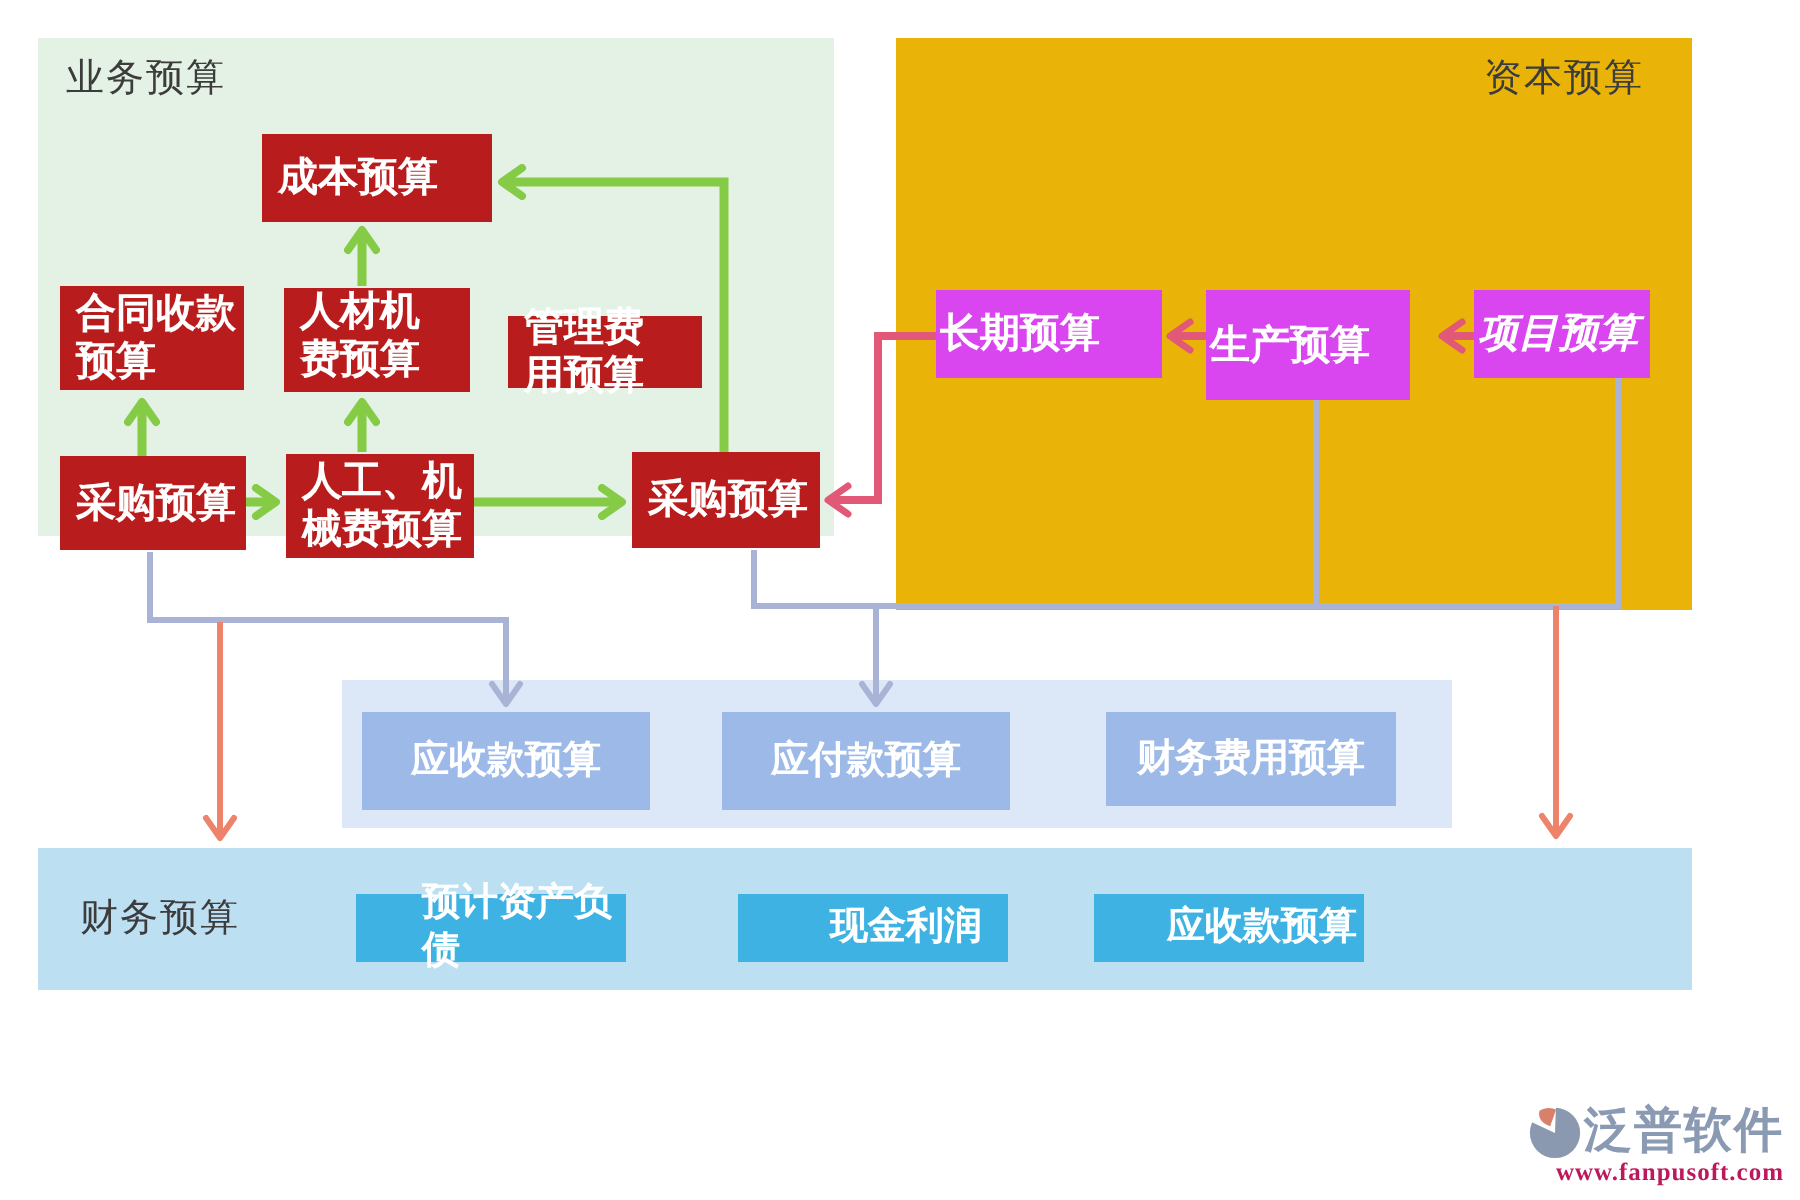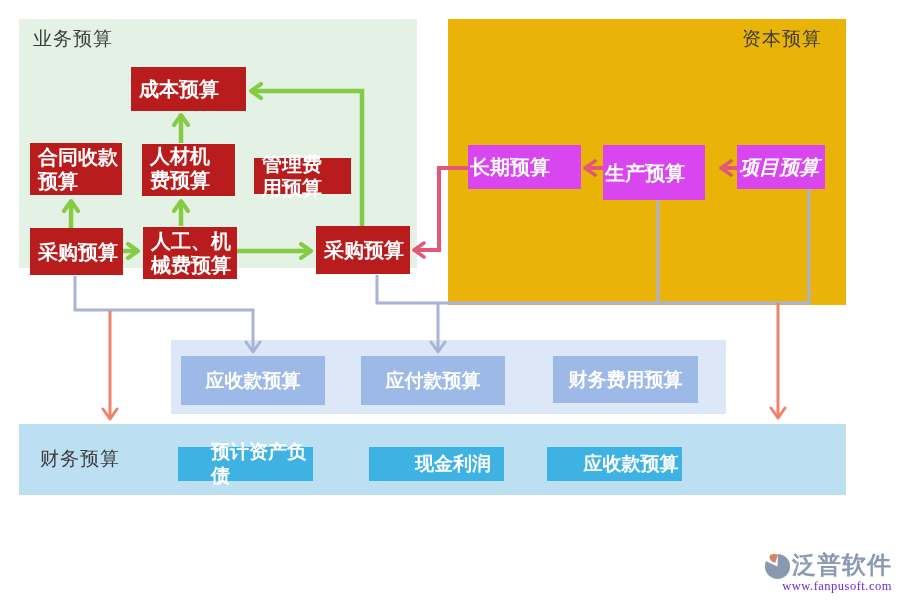--- a/index.html
+++ b/index.html
@@ -37,21 +37,21 @@
   .n-financefee{left:553px;top:356px;width:145px;height:47px;}
   .n-balance{left:178px;top:447px;width:135px;height:34px;}
   .n-cashprofit{left:369px;top:447px;width:135px;height:34px;}
   .n-cashflow{left:547px;top:447px;width:135px;height:34px;}
   #connectors{position:absolute;left:0;top:0;width:900px;height:600px;pointer-events:none;}
   
   .logo{position:absolute;right:8px;top:549px;width:150px;height:46px;}
   .logo-row{display:flex;align-items:center;justify-content:flex-end;}
   .logo-brand{font-size:24px;font-weight:bold;color:#8b9ab3;letter-spacing:1px;white-space:nowrap;}
   .logo-url{text-align:right;font-family:"Liberation Serif","DejaVu Serif",serif;
-            font-size:12.5px;font-weight:normal;color:#6d28d9;margin-top:-2px;letter-spacing:0.5px;}
+            font-size:12.5px;font-weight:bold;color:#be185d;margin-top:-2px;letter-spacing:0.5px;}
   .logo-icon{width:27px;height:29px;margin-right:1px;flex:0 0 auto;}
 </style>
 </head>
 <body>
 
 <div id="canvas">
 
   <div class="region region-business">
     <div class="region-label lbl-business">业务预算</div>
   </div>

